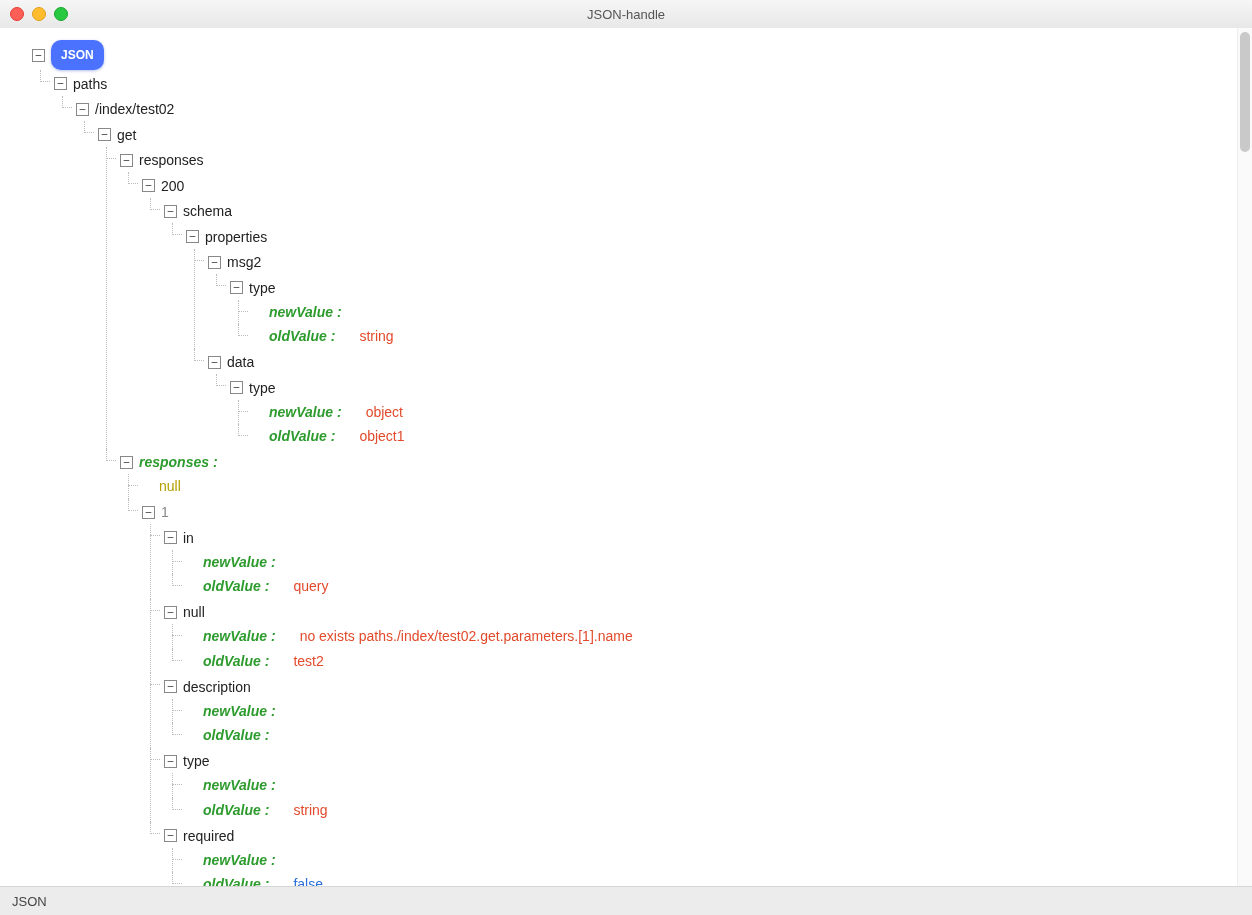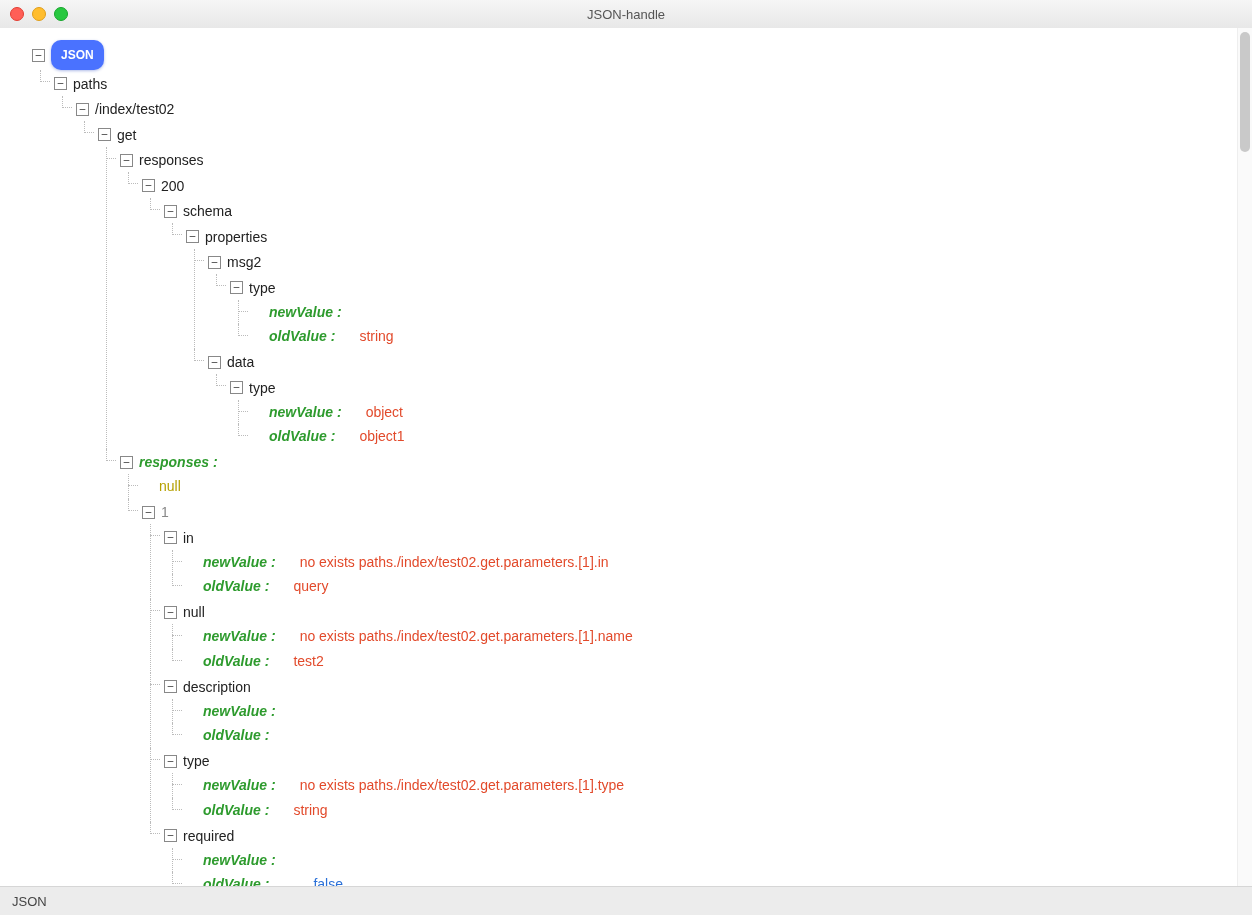--- a/index.html
+++ b/index.html
@@ -146,21 +146,21 @@
     width: 11px; height: 11px;
     border: none;
     background: transparent;
   }
 
   .key { color: #222; }
   .key.green { color: #2e9b2e; font-weight: 600; font-style: italic; }
   .key.index { color: #888; }
 
   .val.red   { color: #e24a2b; }
-  .val.blue  { color: #2a70d8; margin-left: 20px; }
+  .val.blue  { color: #2a70d8; }
   .val.olive { color: #b5a000; }
 
   .pad { display:inline-block; width:12px; }
 
   .json-badge {
     display:inline-flex;
     align-items:center;
     background:#4a72ff;
     color:#fff;
     font-weight:600;
@@ -337,21 +337,20 @@
                               <li>
                                 <span class="row">
                                   <span class="toggle">−</span>
                                   <span class="key">in</span>
                                 </span>
                                 <ul>
                                   <li><span class="row">
                                     <span class="toggle leaf"></span>
                                     <span class="key green">newValue :</span>
                                     <span class="pad"></span>
-                                    <span class="val red">no exists paths./index/test02.get.parameters.[1].in</span>
                                   </span></li>
                                   <li><span class="row">
                                     <span class="toggle leaf"></span>
                                     <span class="key green">oldValue :</span>
                                     <span class="pad"></span>
                                     <span class="val red">query</span>
                                   </span></li>
                                 </ul>
                               </li>
 
@@ -399,21 +398,20 @@
                               <li>
                                 <span class="row">
                                   <span class="toggle">−</span>
                                   <span class="key">type</span>
                                 </span>
                                 <ul>
                                   <li><span class="row">
                                     <span class="toggle leaf"></span>
                                     <span class="key green">newValue :</span>
                                     <span class="pad"></span>
-                                    <span class="val red">no exists paths./index/test02.get.parameters.[1].type</span>
                                   </span></li>
                                   <li><span class="row">
                                     <span class="toggle leaf"></span>
                                     <span class="key green">oldValue :</span>
                                     <span class="pad"></span>
                                     <span class="val red">string</span>
                                   </span></li>
                                 </ul>
                               </li>
 

